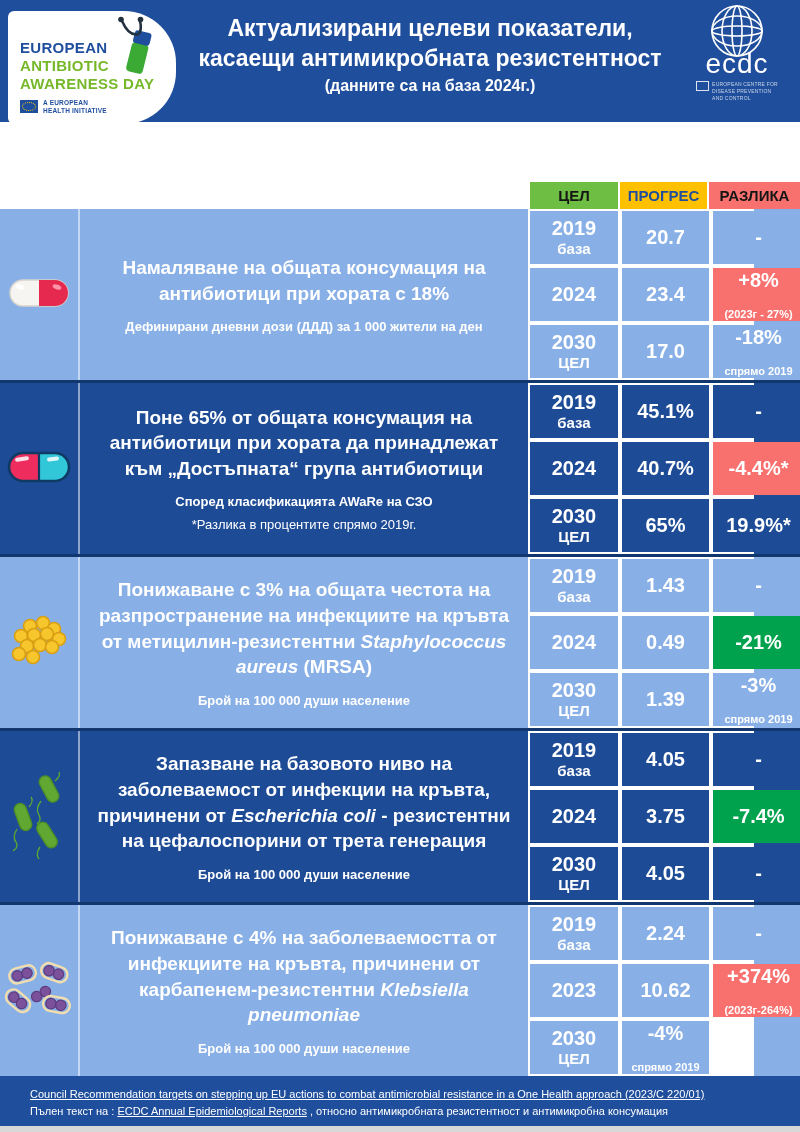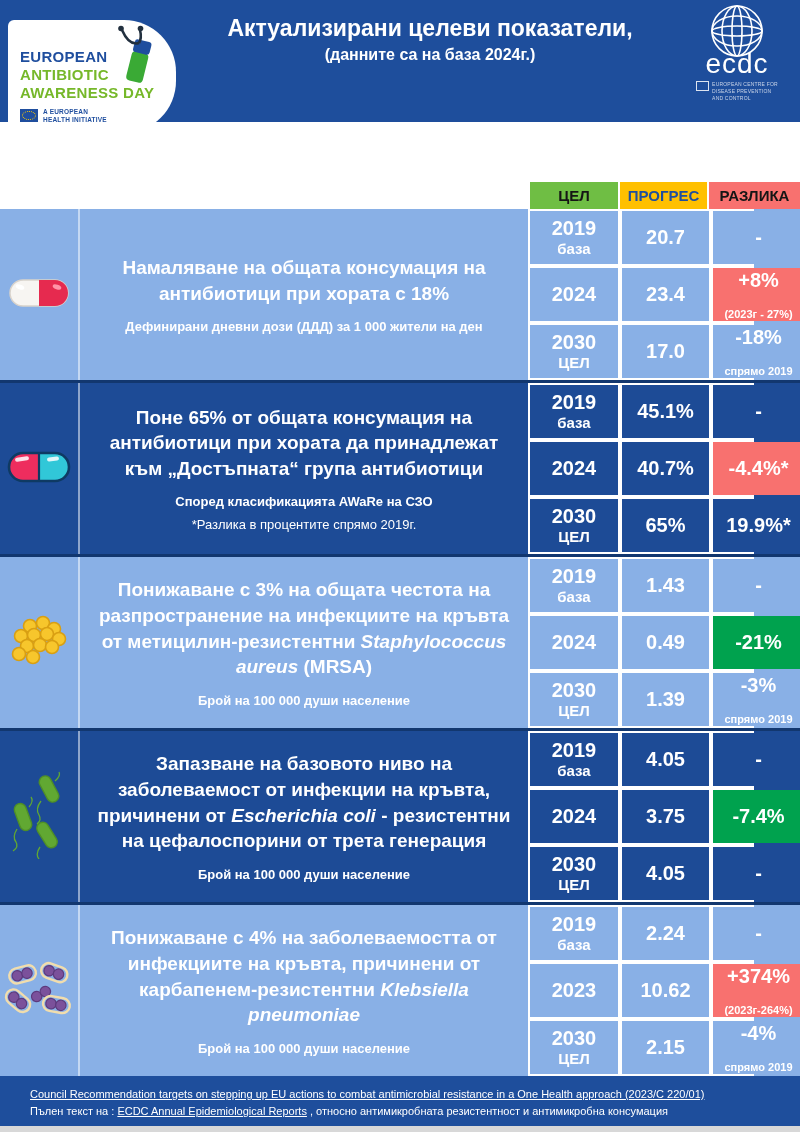--- a/index.html
+++ b/index.html
@@ -1,20 +1,20 @@
 <!DOCTYPE html>
 <html><head>
 <meta charset="utf-8">
 <style>
   html,body{margin:0;padding:0}
   body{width:800px;height:1132px;background:#1e4e9c;font-family:"Liberation Sans",sans-serif;overflow:hidden}
 
   
   .banner{position:relative;height:122px;background:#1e4e9c}
-  .eaad{position:absolute;left:8px;top:20px;width:168px;height:113px;background:#fff;border-radius:6px 52px 52px 6px;box-sizing:border-box;padding:28px 0 0 12px}
+  .eaad{position:absolute;left:8px;top:11px;width:168px;height:113px;background:#fff;border-radius:6px 52px 52px 6px;box-sizing:border-box;padding:28px 0 0 12px}
   .eaad-l1{color:#1f4e9e;font-weight:bold;font-size:15px;letter-spacing:.3px;line-height:1.2}
   .eaad-l2,.eaad-l3{color:#76b82a;font-weight:bold;font-size:15px;letter-spacing:.3px;line-height:1.2}
   .eu-row{display:flex;gap:5px;margin-top:6px;align-items:center}
   .eu-flag{width:18px;height:13px;background:#1f4e9e;position:relative;flex:0 0 auto}
   .eu-flag::after{content:"";position:absolute;inset:2px;border:1px dotted #ffcc00;border-radius:50%}
   .eu-text{font-size:6.5px;font-weight:bold;color:#1f4e9e;line-height:1.2;letter-spacing:.2px}
   .steth{position:absolute;right:16px;top:2px}
   .banner-title{position:absolute;left:182px;right:122px;top:13px;text-align:center;color:#fff;font-weight:bold}
   .bt-main{font-size:23px;line-height:1.32}
   .bt-sub{font-size:16px;margin-top:3px}
@@ -84,20 +84,21 @@
         </g>
         <path d="M18 8 q7 16 17 13" stroke="#22303f" fill="none" stroke-width="2.6"></path>
         <path d="M36 8 q2 8 -1 13" stroke="#22303f" fill="none" stroke-width="2.6"></path>
         <circle cx="17" cy="6.5" r="2.8" fill="#22303f"></circle>
         <circle cx="36.5" cy="6.5" r="2.8" fill="#22303f"></circle>
       </svg>
     </span>
   </div>
   <div class="banner-title">
     <div class="bt-main">Актуализирани целеви показатели,</div>
+    <div class="bt-main">касаещи антимикробната резистентност</div>
     <div class="bt-sub">(данните са на база 2024г.)</div>
   </div>
   <div class="ecdc">
     <span>
       <svg width="68" height="58" viewBox="0 0 68 58">
         <g stroke="#ffffff" stroke-width="1.6" fill="none">
           <ellipse cx="34" cy="27" rx="25" ry="25"></ellipse>
           <ellipse cx="34" cy="27" rx="15" ry="25"></ellipse>
           <ellipse cx="34" cy="27" rx="5" ry="25"></ellipse>
           <ellipse cx="34" cy="27" rx="25" ry="15"></ellipse>
@@ -406,23 +407,20 @@
         </div>
       <div class="cell hl-red">
           <span class="diff-main">+374%</span>
           <span class="diff-sub hide-empty">(2023г-264%)</span>
         </div>
       <div class="cell">
           <span class="year-main">2030</span>
           <span class="year-sub hide-empty">ЦЕЛ</span>
         </div>
       <div class="cell">
-          <span class="value">2.15</span>
-        </div>
-      <div class="cell">
           <span class="diff-main">-4%</span>
           <span class="diff-sub hide-empty">спрямо 2019</span>
         </div>
     </div>
   </div>
 </div>
 
 <div class="footer">
   <div><span class="f-link">Council Recommendation targets on stepping up EU actions to combat antimicrobial resistance in a One Health approach (2023/C 220/01)</span></div>
   <div>

